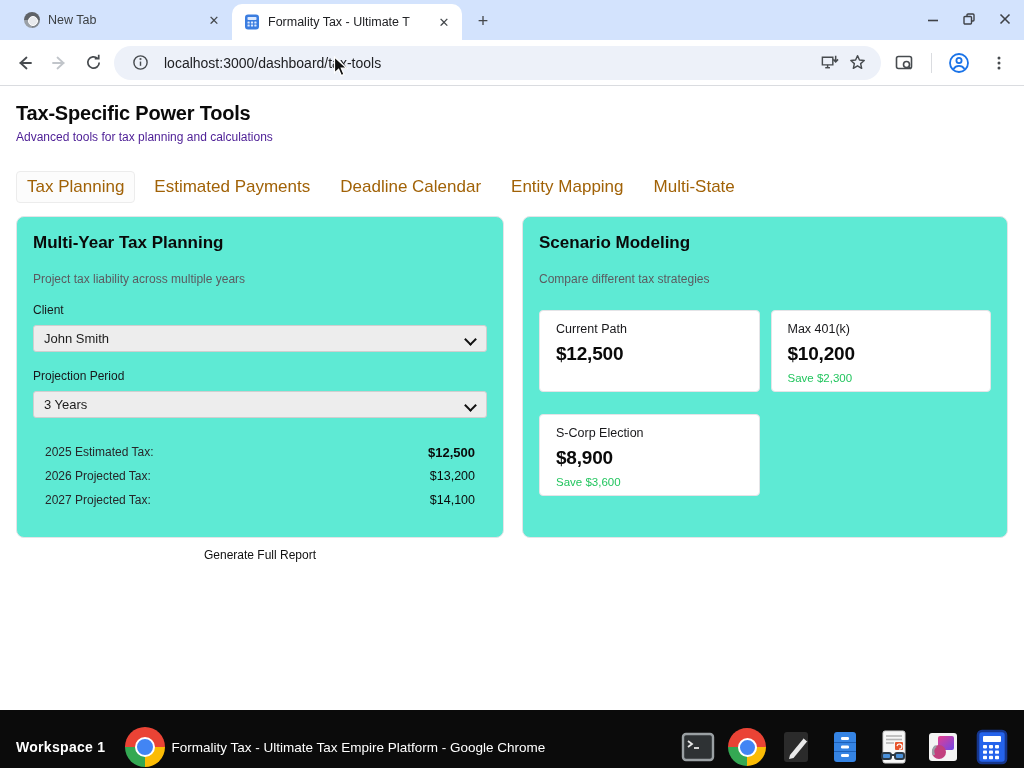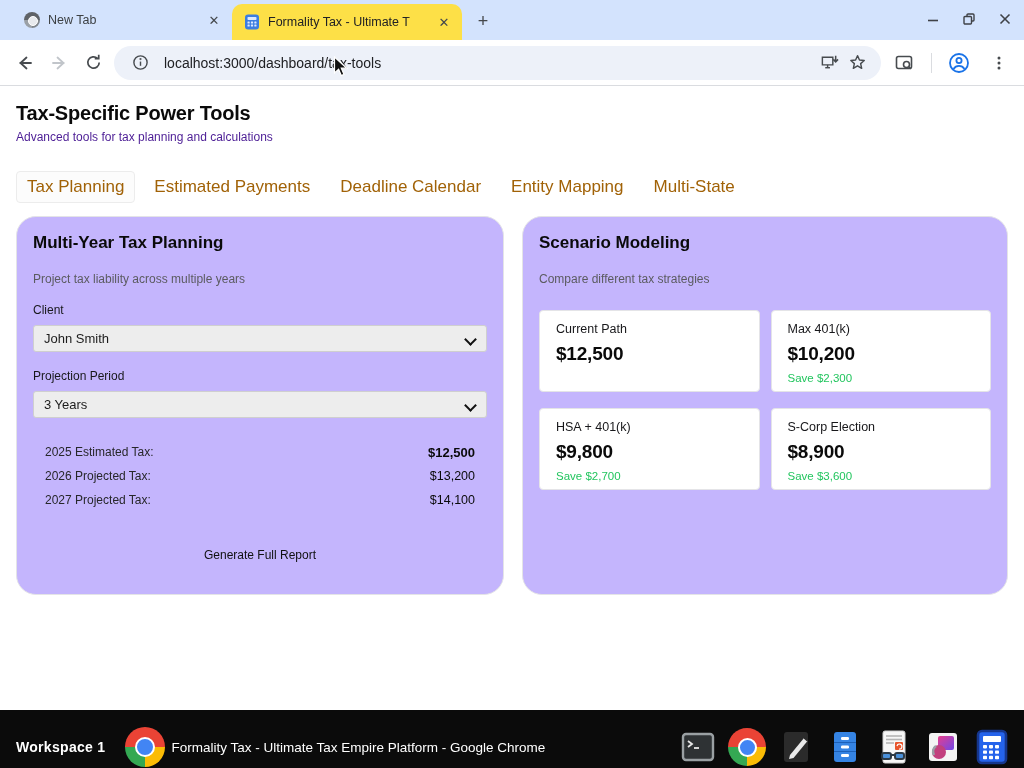--- a/index.html
+++ b/index.html
@@ -4,21 +4,21 @@
 <style>
   * { margin:0; padding:0; box-sizing:border-box; }
   html,body { width:1024px; height:768px; overflow:hidden; }
   body { font-family:"Liberation Sans","DejaVu Sans",sans-serif; background:#fff; }
   .screen { position:relative; width:1024px; height:768px; background:#fff; }
 
   
   .tabstrip { position:relative; height:40px; background:#d3e3fd; display:flex; align-items:flex-end; padding-left:12px; }
   .tab { display:flex; align-items:center; height:34px; width:220px; padding:0 10px 0 12px; font-size:12.5px; color:#3c4043; }
   .tab.inactive { border-radius:8px; margin-bottom:3px; }
-  .tab.active { background:#fde047; border-radius:10px 10px 0 0; height:36px; width:230px; color:#202124; }
+  .tab.active { background:#ffffff; border-radius:10px 10px 0 0; height:36px; width:230px; color:#202124; }
   .tab-label { flex:1; white-space:nowrap; overflow:hidden; margin-left:8px;
     -webkit-mask-image:linear-gradient(to right,#000 82%,transparent 97%);
             mask-image:linear-gradient(to right,#000 82%,transparent 97%); }
   .tab-close { width:16px; height:16px; display:flex; align-items:center; justify-content:center; color:#45494d; font-size:13px; border-radius:50%; }
   .newtab-btn { width:26px; height:26px; margin:0 0 6px 8px; display:flex; align-items:center; justify-content:center; color:#44474a; font-size:18px; border-radius:50%; }
   .win-controls { position:absolute; right:10px; top:10px; display:flex; gap:18px; align-items:center; }
   .win-btn { width:18px; height:18px; display:flex; align-items:center; justify-content:center; color:#3f4247; }
 
   
   .fav-calc { width:16px; height:16px; flex:0 0 16px; }
@@ -37,40 +37,40 @@
 
   
   .page { height:624px; background:#fff; padding:16px 16px 0; position:relative; }
   .page-title { font-size:20px; font-weight:bold; color:#0a0a0a; letter-spacing:-0.2px; }
   .page-sub { font-size:12px; color:#4c1d95; margin-top:5px; }
   .seg-tabs { display:flex; gap:8px; margin-top:27px; font-size:17px; color:#a16207; }
   .seg-tab { padding:5px 10px; border:1px solid transparent; border-radius:4px; white-space:nowrap; }
   .seg-tab.active { background:#fcfcfc; border-color:#ececec; }
 
   .cards { display:flex; gap:18px; margin-top:13px; }
-  .card { border:1px solid #e4e4e7; border-radius:20px; background:#c4b5fd; height:379px; padding:16px; }
+  .card { border:1px solid #e4e4e7; border-radius:8px; background:#5eead4; height:322px; padding:16px; }
   .card-left { width:488px; }
   .card-right { width:486px; }
   .card-title { font-size:17px; font-weight:bold; color:#0a0a0a; }
   .card-sub { font-size:12px; color:#5b5b60; margin-top:19px; }
 
   .field-label { font-size:12px; color:#18181b; margin-top:17px; }
   .select { margin-top:8px; height:27px; background:#ededed; border:1px solid #cfcfcf; border-radius:3px; display:flex; align-items:center; padding:0 10px; font-size:13px; color:#1c1c1c; }
   .select .sel-val { flex:1; }
   .chev { width:10px; height:10px; position:relative; }
   .chev::before { content:""; position:absolute; left:0; top:1px; width:7px; height:7px; border-right:2.2px solid #111; border-bottom:2.2px solid #111; transform:rotate(45deg); }
 
   .results { margin-top:22px; padding:0 12px; }
   .res-row { display:flex; justify-content:space-between; align-items:center; height:24px; }
   .res-label { font-size:12px; color:#27272a; }
   .res-value { font-size:12.5px; color:#0a0a0a; font-weight:500; }
   .res-value.strong { font-weight:bold; font-size:13px; }
   .gen-btn { display:block; margin:36px auto 0; background:none; border:none; font-family:inherit; font-size:12px; font-weight:500; color:#111; cursor:pointer; }
 
-  .scen-grid { display:grid; grid-template-columns:1fr 1fr; gap:16px 11px; margin-top:24px; }
+  .scen-grid { display:grid; grid-template-columns:1fr 1fr; gap:22px 11px; margin-top:24px; }
   .scen-box { border:1px solid #e4e4e7; border-radius:4px; height:82px; padding:11px 16px; background:#fff; }
   .scen-label { font-size:12.5px; color:#18181b; }
   .scen-amount { font-size:19px; font-weight:bold; color:#0a0a0a; margin-top:7px; letter-spacing:-0.2px; }
   .scen-save { font-size:11.5px; color:#22c55e; margin-top:7px; }
 
   
   .taskbar { height:74px; background:#0b0b0b; display:flex; align-items:center; padding:0 12px 0 16px; }
   .ws-label { color:#fff; font-size:14px; font-weight:bold; letter-spacing:0.3px; }
   .task-entry { display:flex; align-items:center; margin-left:20px; flex:1; min-width:0; }
   .task-title { color:#fff; font-size:13.5px; margin-left:6px; white-space:nowrap; overflow:hidden; }
@@ -261,25 +261,20 @@
             <div class="scen-label">Current Path</div>
             <div class="scen-amount">$12,500</div>
             <div class="scen-save"></div>
           </div>
           <div class="scen-box">
             <div class="scen-label">Max 401(k)</div>
             <div class="scen-amount">$10,200</div>
             <div class="scen-save">Save $2,300</div>
           </div>
           <div class="scen-box">
-            <div class="scen-label">HSA + 401(k)</div>
-            <div class="scen-amount">$9,800</div>
-            <div class="scen-save">Save $2,700</div>
-          </div>
-          <div class="scen-box">
             <div class="scen-label">S-Corp Election</div>
             <div class="scen-amount">$8,900</div>
             <div class="scen-save">Save $3,600</div>
           </div>
         </div>
       </div>
     </div>
   </div>
 
   <div class="taskbar">

